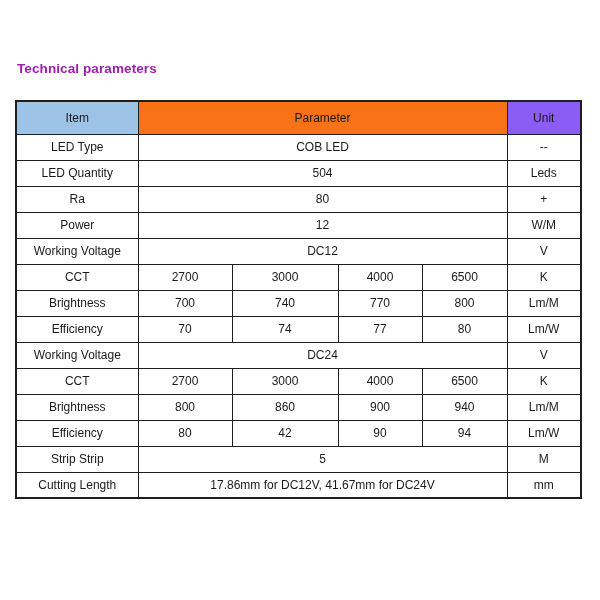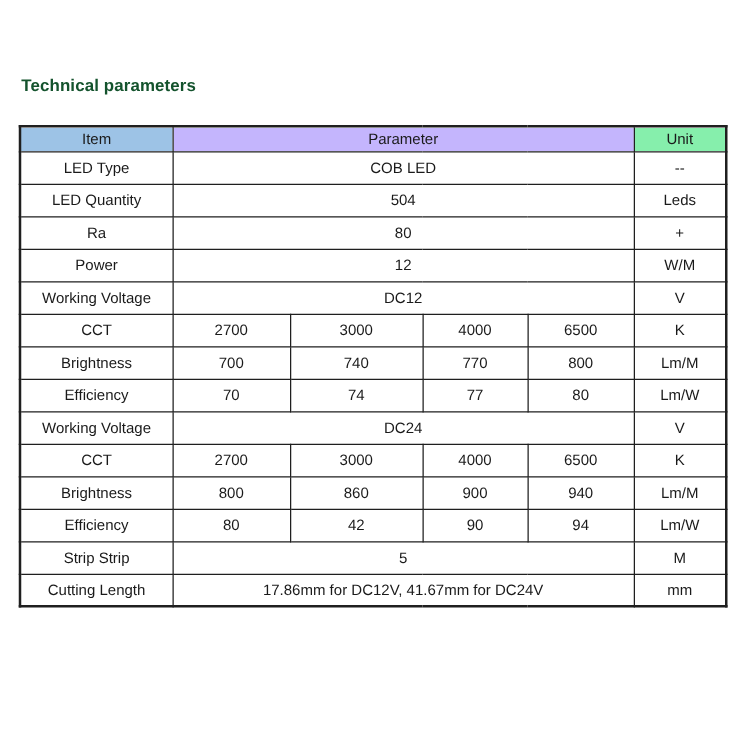--- a/index.html
+++ b/index.html
@@ -34,50 +34,50 @@
     vertical-align: middle;
     font-size: 12px;
     font-weight: normal;
     color: #1a1a1a;
     height: 26px;
     padding: 0 2px;
     overflow: hidden;
     white-space: nowrap;
   }
   table.params tr.header-row th {
-    height: 20px;
+    height: 33px;
   }
   col.c-item  { width: 122px; }
   col.c-p1    { width: 94px; }
   col.c-p2    { width: 106px; }
   col.c-p3    { width: 84px; }
   col.c-p4    { width: 85px; }
   col.c-unit  { width: 74px; }
 </style>
 </head>
 <body>
 
 <div class="page">
 
-  <div class="title" style="color: #14532d; text-align: center;">Technical parameters</div>
+  <div class="title" style="color: #a21caf; text-align: center;">Technical parameters</div>
 
   <table class="params">
     <colgroup>
       <col class="c-item">
       <col class="c-p1">
       <col class="c-p2">
       <col class="c-p3">
       <col class="c-p4">
       <col class="c-unit">
     </colgroup>
     <tbody id="table-body">
         <tr class="header-row">
           <th style="background: rgb(157, 195, 230);">Item</th>
-          <th colspan="4" style="background: #c4b5fd; margin-top: 41px;">Parameter</th>
-          <th style="background: #86efac;">Unit</th>
+          <th colspan="4" style="background: #f97316; margin-top: 41px;">Parameter</th>
+          <th style="background: #8b5cf6;">Unit</th>
         </tr>
         <tr>
           <td>LED Type</td>
           <td colspan="4">COB LED</td>
           <td>--</td>
         </tr>
         <tr>
           <td>LED Quantity</td>
           <td colspan="4">504</td>
           <td>Leds</td>

